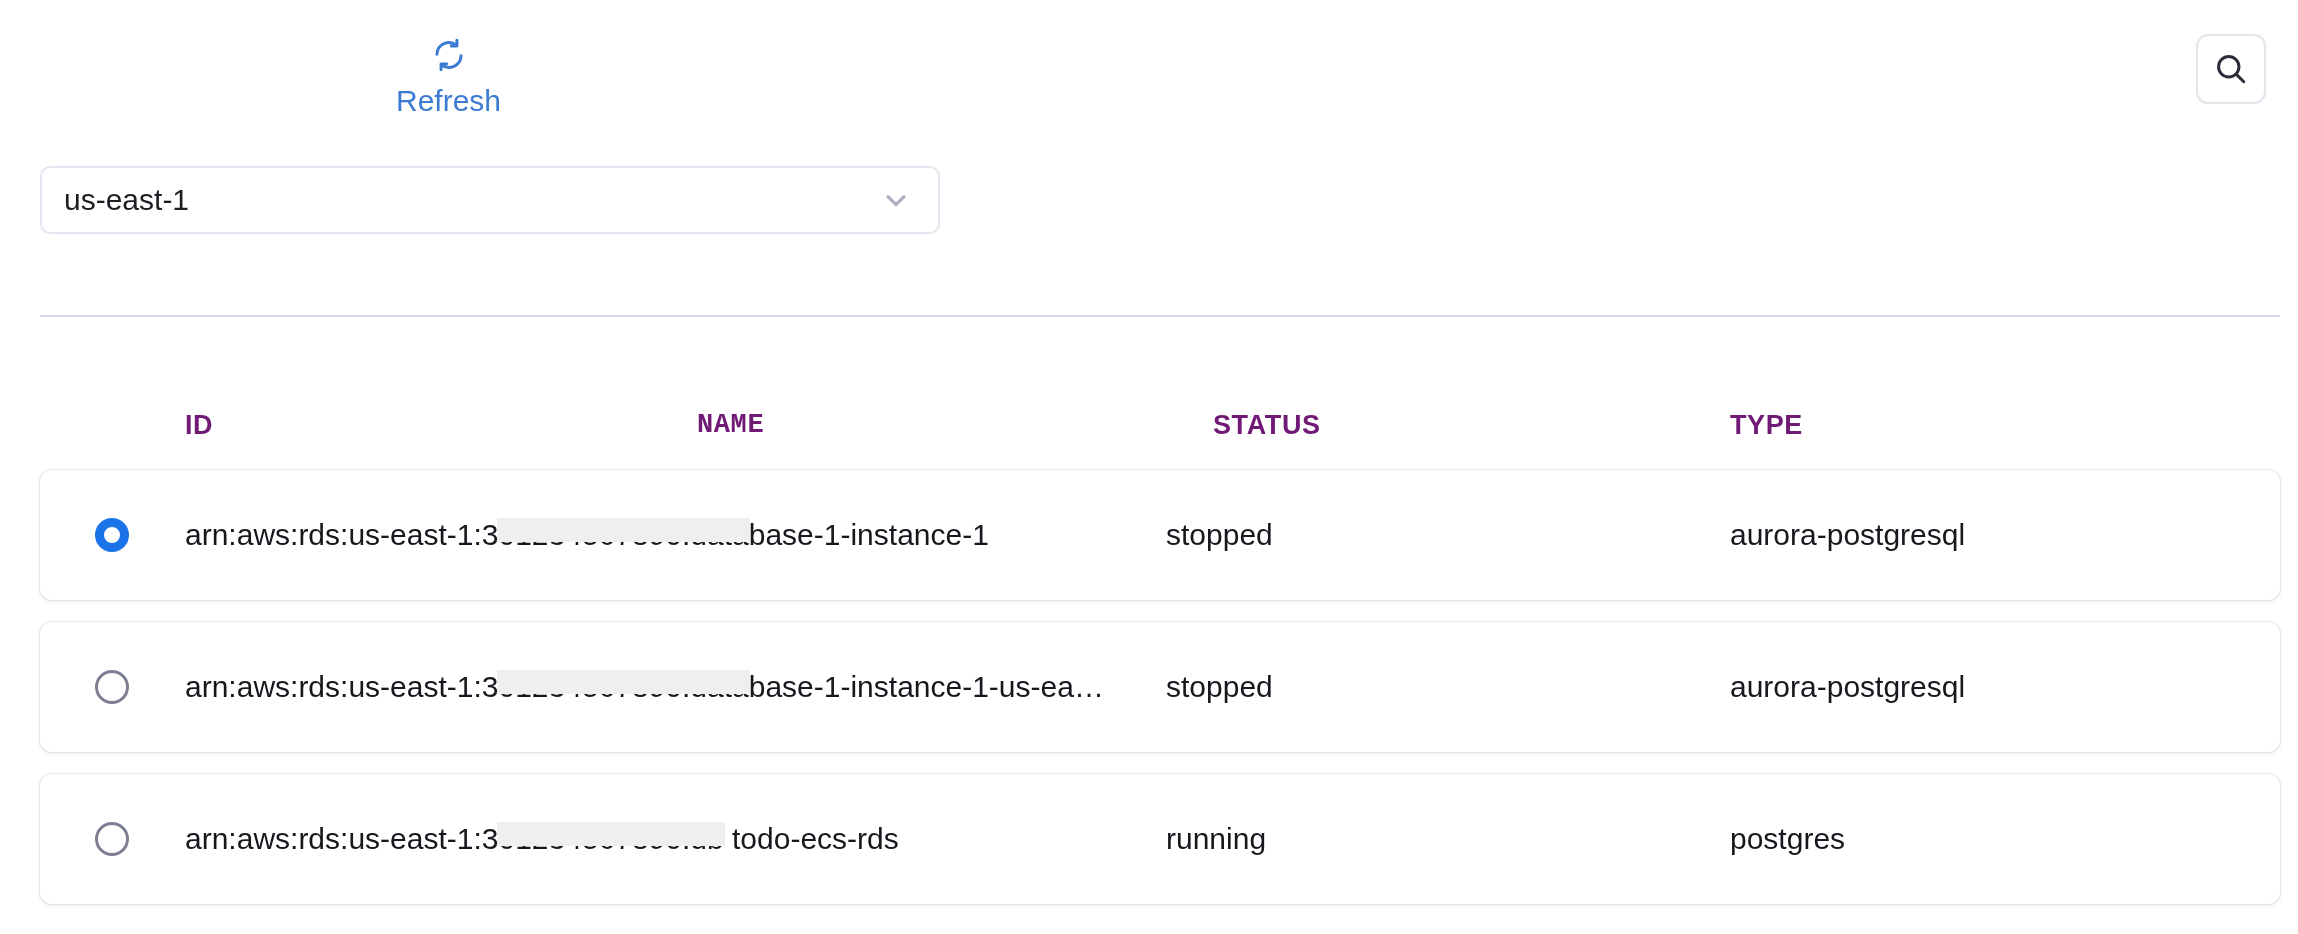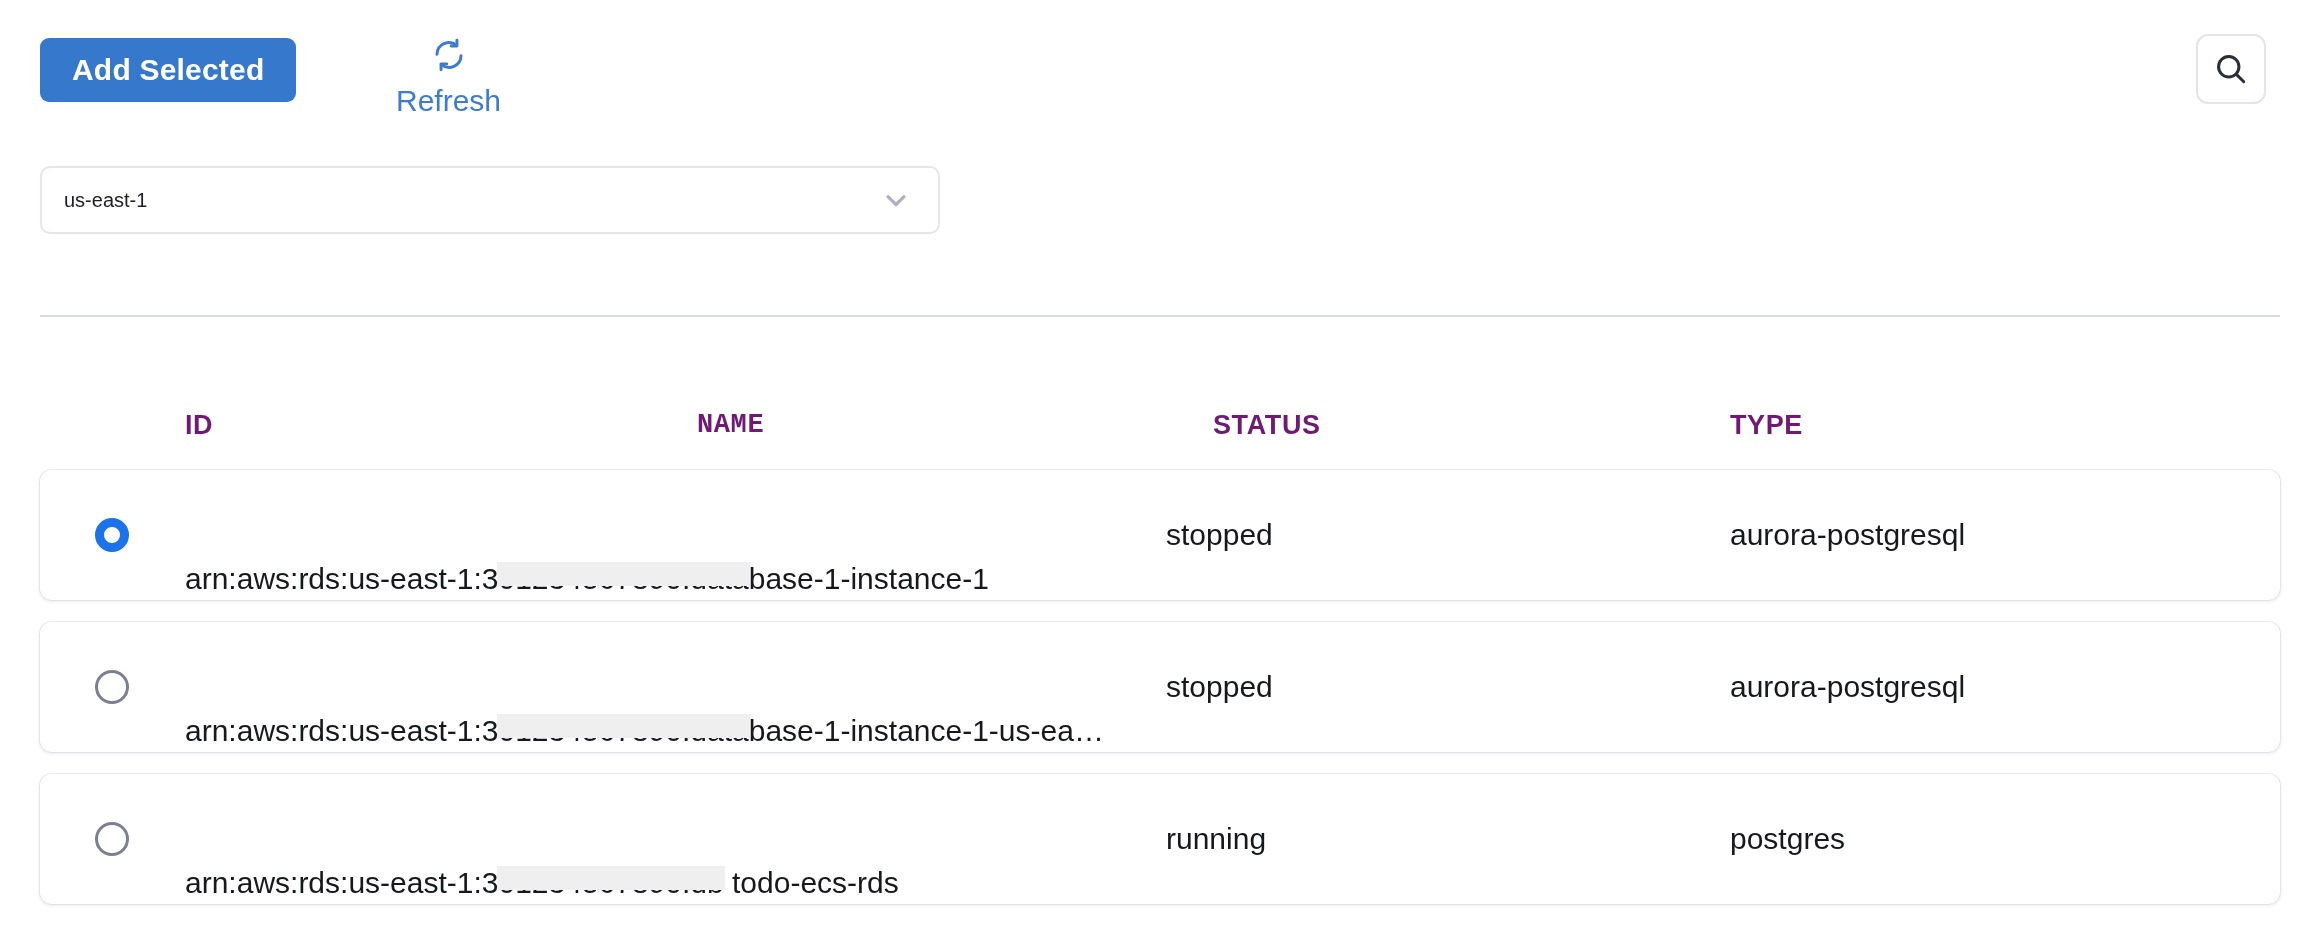--- a/index.html
+++ b/index.html
@@ -94,21 +94,21 @@
     height: 68px;
     border: 2px solid #e4e5ee;
     border-radius: 10px;
     background: #ffffff;
     box-sizing: border-box;
     display: flex;
     align-items: center;
     cursor: pointer;
   }
   .region-value {
-    font-size: 20px;
+    font-size: 30px;
     color: #1d1d24;
     padding-left: 22px;
     flex: 1 1 auto;
     font-family: "Liberation Sans", sans-serif;
   }
   .chevron-icon {
     width: 32px;
     height: 32px;
     margin-right: 26px;
     flex: 0 0 auto;
@@ -166,21 +166,21 @@
     overflow: hidden;
   }
   .cell {
     position: absolute;
     font-size: 30px;
     color: #16181d;
     font-family: "Liberation Sans", sans-serif;
     white-space: nowrap;
   }
   .cell-radio  { left: 55px; top: 50%; transform: translateY(-50%); width: 34px; height: 34px; }
-  .cell-id     { left: 145px; top: 50%; transform: translateY(-50%); max-width: 1020px; overflow: hidden; text-overflow: ellipsis; margin-top: 44px; }
+  .cell-id     { left: 145px; top: 50%; transform: translateY(-50%); max-width: 1020px; overflow: hidden; text-overflow: ellipsis; }
   .cell-status { left: 1126px; top: 50%; transform: translateY(-50%); }
   .cell-type   { left: 1690px; top: 50%; transform: translateY(-50%); }
 
   .radio {
     display: block;
     width: 34px;
     height: 34px;
     border-radius: 50%;
     box-sizing: border-box;
     border: 3px solid #7c7f93;
@@ -206,21 +206,20 @@
     top: -6px;
     height: 30px;
     background: #efefef;
   }
 </style>
 </head>
 <body>
 
 <div class="toolbar">
 
-  <button class="add-selected-btn">Add Selected</button>
 
   <button class="refresh-btn">
     <span class="refresh-icon-wrap">
       <svg class="refresh-icon" viewBox="0 0 24 24" fill="none" stroke="#3b7bd1" stroke-width="2.1" stroke-linecap="round" stroke-linejoin="round">
         <path d="M20.5 12.5a8.5 8.5 0 0 1-13.9 6.3"></path>
         <path d="M3.5 11.5a8.5 8.5 0 0 1 13.9-6.3"></path>
         <polyline points="17.6 1.6 17.6 5.6 13.6 5.6"></polyline>
         <polyline points="6.4 22.4 6.4 18.4 10.4 18.4"></polyline>
       </svg>
     </span>

